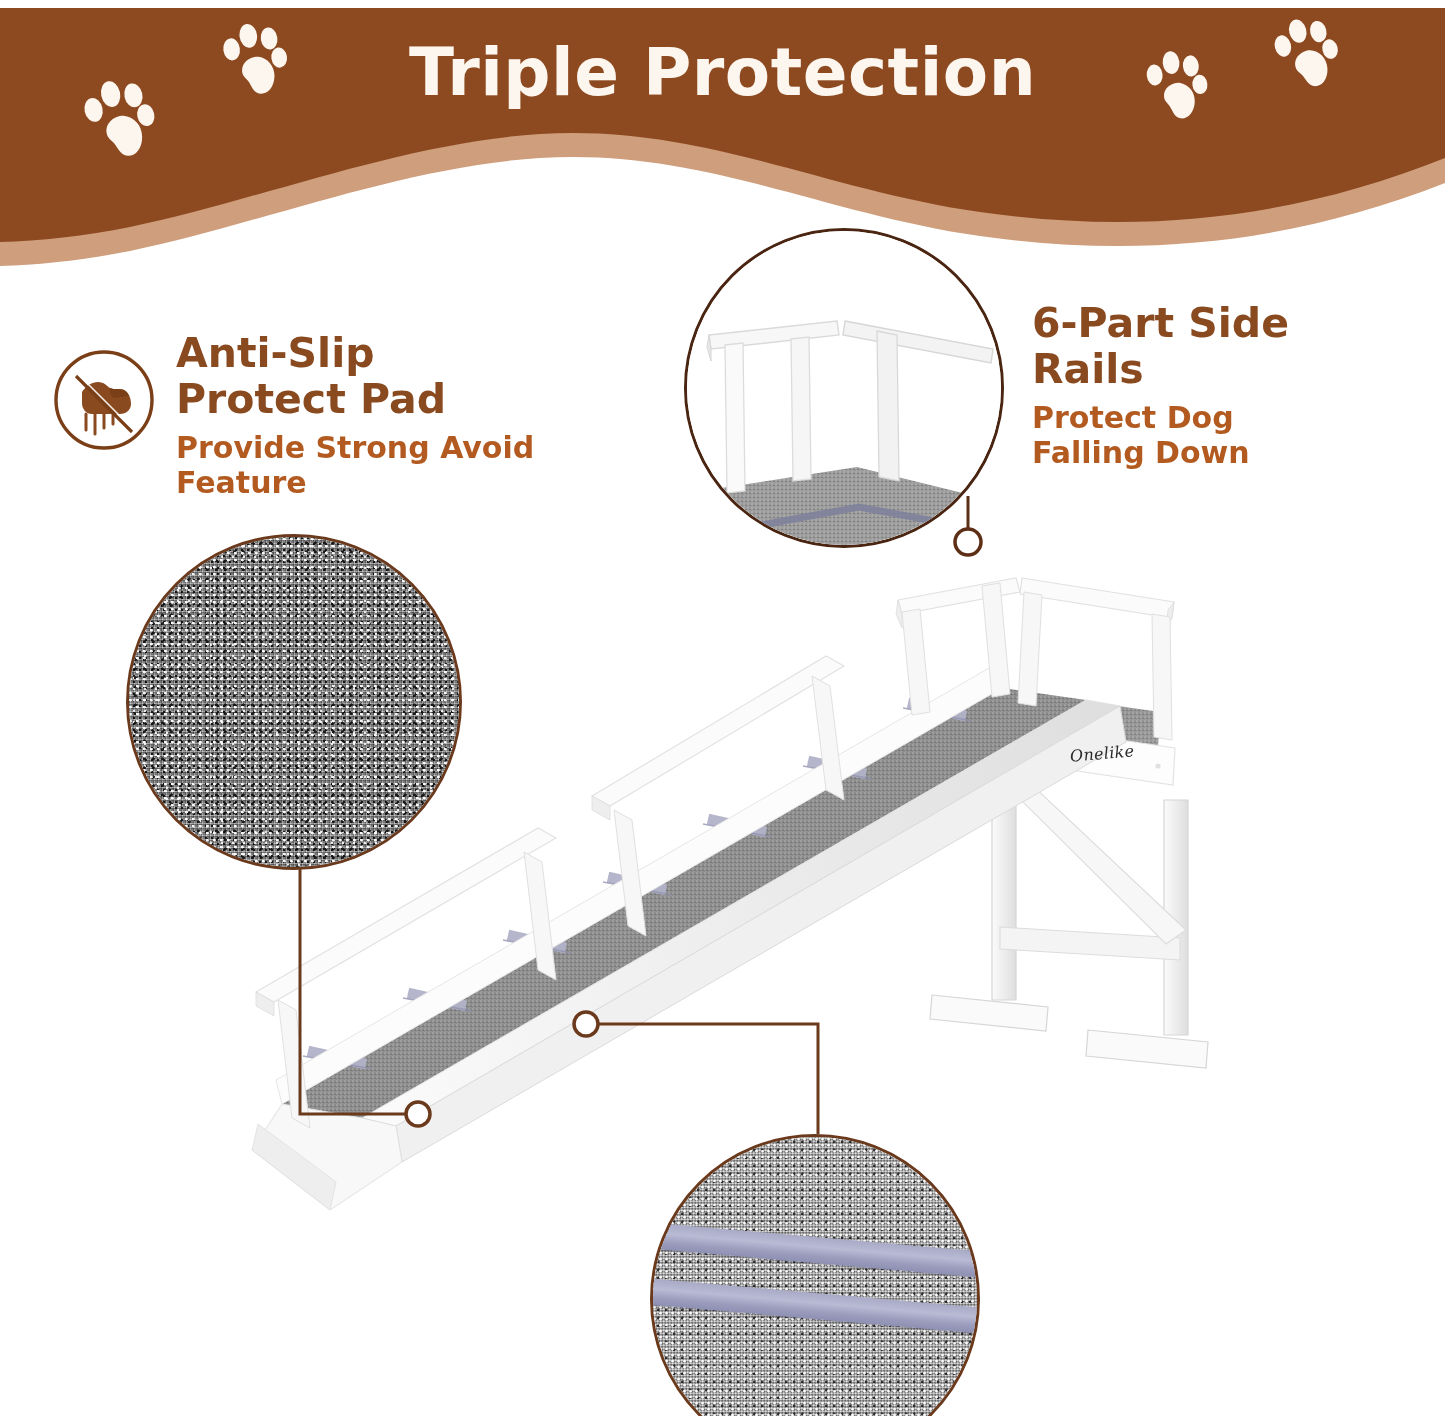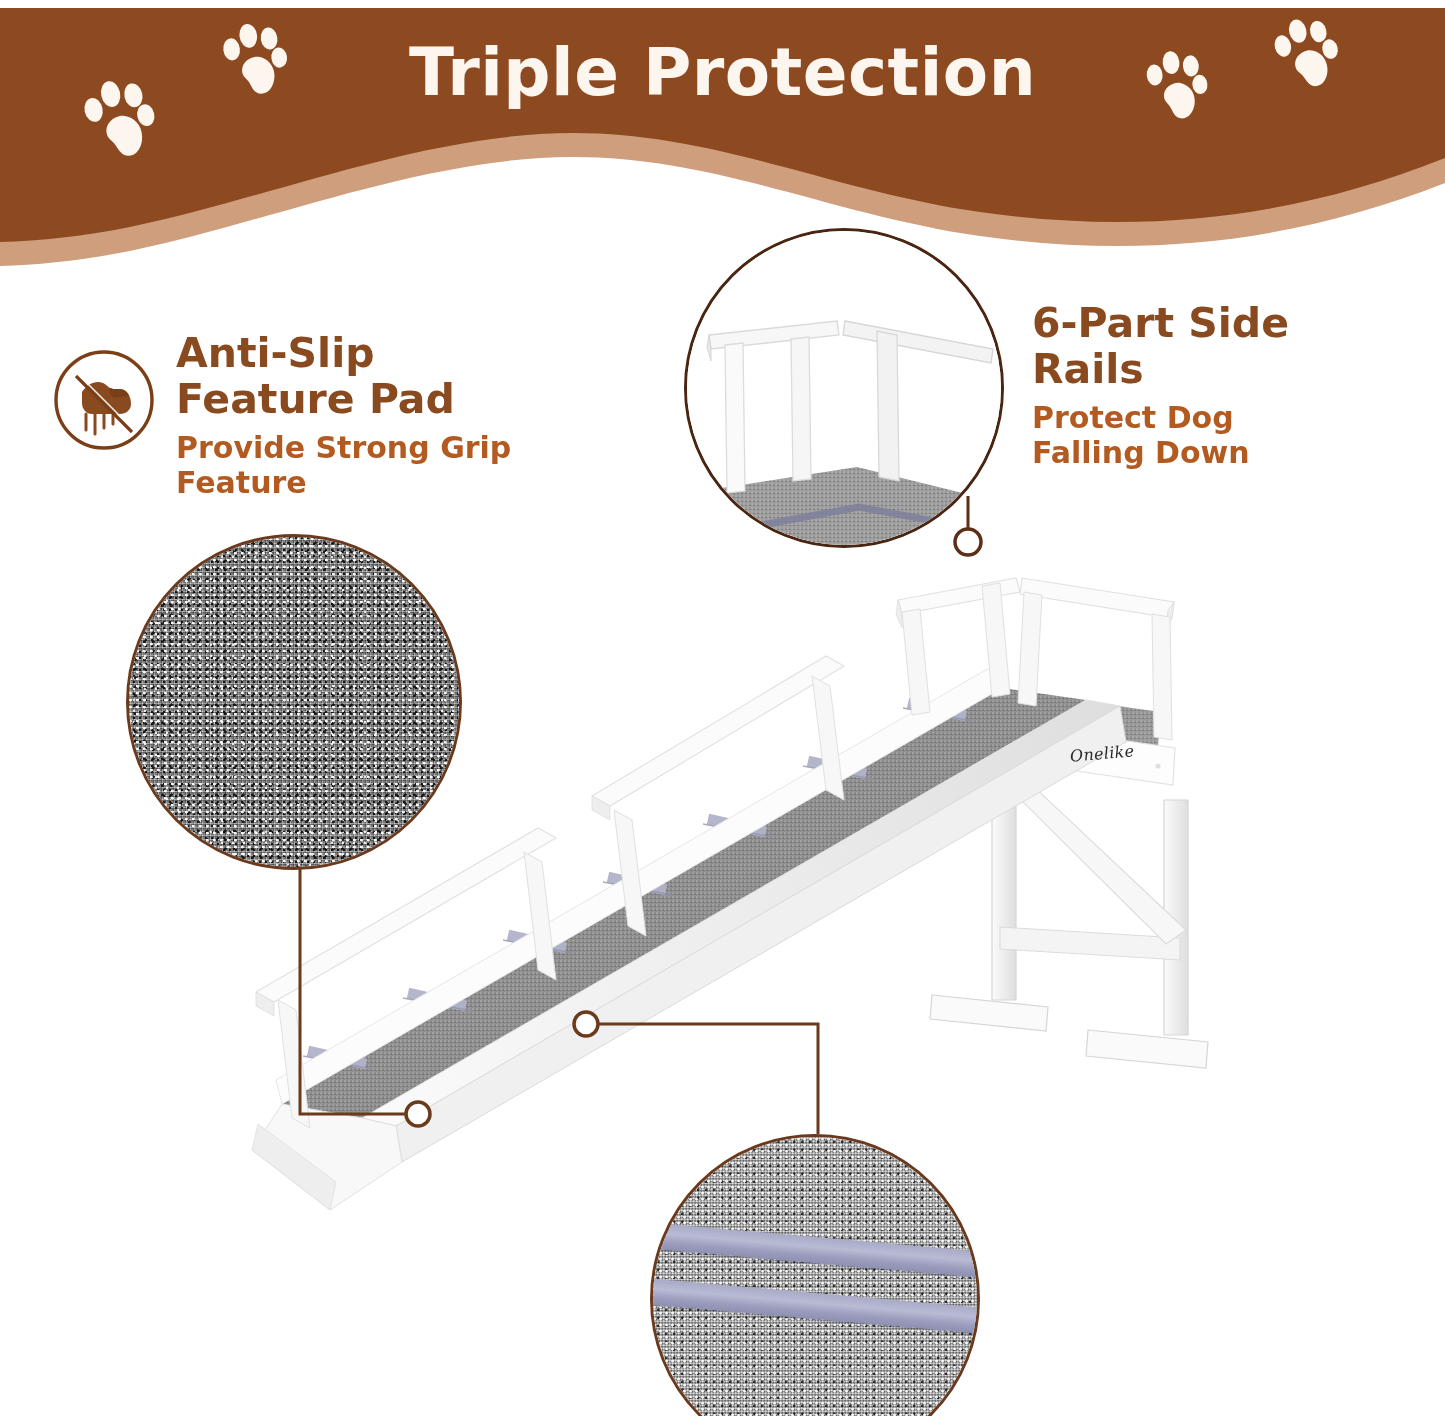--- a/index.html
+++ b/index.html
@@ -337,22 +337,22 @@
         <line x1="61" y1="66" x2="61" y2="76"></line>
       </g>
 
       <line x1="24" y1="28" x2="80" y2="84" stroke="#7b3f18" stroke-width="3.2"></line>
       <line x1="26" y1="26" x2="82" y2="82" stroke="#ffffff" stroke-width="1.6" opacity="0.9"></line>
     </svg>
   </div>
 
   <div class="feature" id="feature-traction">
     <div class="f-title">Anti-Slip
-Feature Pad</div>
-    <div class="f-sub">Provide Strong Grip
+Protect Pad</div>
+    <div class="f-sub">Provide Strong Avoid
 Feature</div>
   </div>
 
   <div class="feature" id="feature-rails">
     <div class="f-title">6-Part Side
 Rails</div>
     <div class="f-sub">Protect Dog
 Falling Down</div>
   </div>
 

